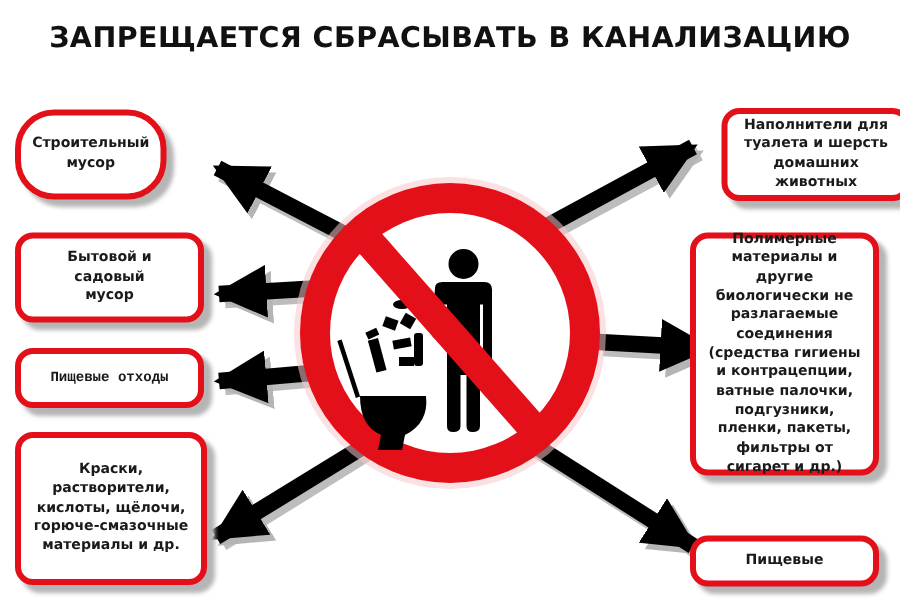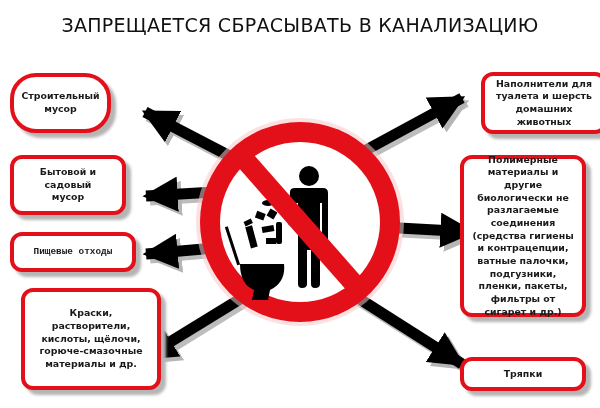--- a/index.html
+++ b/index.html
@@ -2,21 +2,21 @@
 <html><head>
 <meta charset="utf-8">
 <style>
   html, body { margin: 0; padding: 0; }
   body {
     width: 600px; height: 408px; background: #ffffff; position: relative; overflow: hidden;
     font-family: "DejaVu Sans", "Liberation Sans", sans-serif;
   }
   .title {
     position: absolute; left: 0; top: 14px; width: 600px; text-align: center;
-    font-family: "DejaVu Sans", sans-serif; font-weight: normal; font-size: 19px;
+    font-family: "DejaVu Sans", sans-serif; font-weight: bold; font-size: 19px;
     letter-spacing: 0.3px; color: #111;
   }
   .box {
     position: absolute; box-sizing: border-box; background: #fff;
     border: 4px solid #e3101a; border-radius: 12px;
     box-shadow: 5px 5px 3px #b5b5b5;
     display: flex; align-items: center; justify-content: center; text-align: center;
     font-family: "DejaVu Sans", sans-serif; font-weight: bold; font-size: 9.4px; line-height: 1.35;
     color: #1a1a1a; padding: 3px 6px;
   }
@@ -82,28 +82,28 @@
     </g>
 
     <line x1="245" y1="160" x2="356" y2="286" stroke="#e3101a" stroke-width="20"></line>
   </g>
 </svg>
 
 <div class="box" style="left:10px; top:73px; width:101px; height:60px;border-radius:26px;">
   <span>Строительный
 мусор</span>
 </div>
-<div class="box" style="left:10px; top:155px; width:116px; height:60px;">
+<div class="box" style="left:10px; top:155px; width:126px; height:60px;">
   <span>Бытовой и садовый
 мусор</span>
 </div>
 <div class="box" style="left:10px; top:232px; width:126px; height:40px;font-family:Liberation Mono, monospace;">
   <span>Пищевые отходы</span>
 </div>
-<div class="box" style="left:10px; top:288px; width:140px; height:102px;margin-left:11px;">
+<div class="box" style="left:10px; top:288px; width:128px; height:102px;">
   <span>Краски,
 растворители,
 кислоты, щёлочи,
 горюче-смазочные
 материалы и др.</span>
 </div>
 
 <div class="box" style="left:481px; top:72px; width:126px; height:62px;">
   <span>Наполнители для
 туалета и шерсть
@@ -119,14 +119,14 @@
 соединения
 (средства гигиены
 и контрацепции,
 ватные палочки,
 подгузники,
 пленки, пакеты,
 фильтры от
 сигарет и др.)</span>
 </div>
 <div class="box" style="left:460px; top:357px; width:126px; height:34px;">
-  <span>Тряпки</span>
+  <span>Пищевые</span>
 </div>
 
 </body></html>

